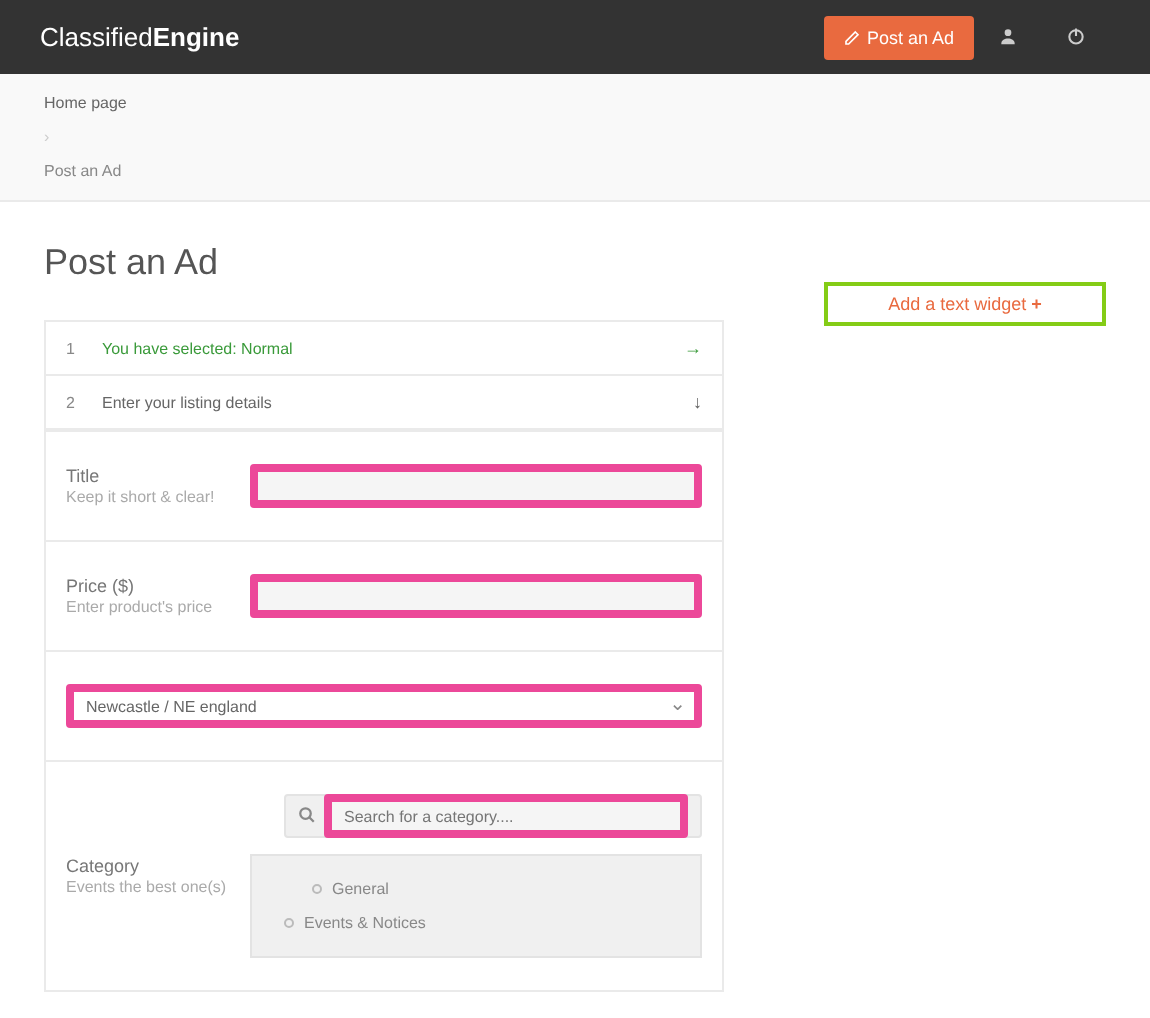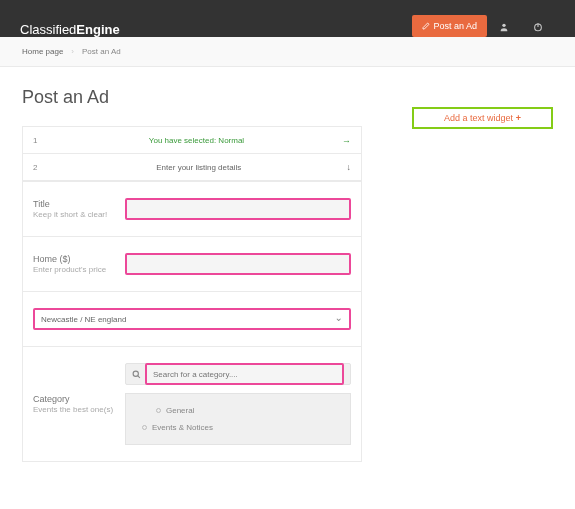--- a/index.html
+++ b/index.html
@@ -1,49 +1,49 @@
 <!DOCTYPE html>
 <html><head>
 <meta charset="utf-8">
 <style>
 * { box-sizing: border-box; margin: 0; padding: 0; }
 body { font-family: Arial, sans-serif; font-size: 10px; background: #fff; color: #555; }
-.navbar { background: #333; height: 37px; display: flex; align-items: flex-end; padding: 0 20px; justify-content: space-between; }
+.navbar { background: #333; height: 37px; display: flex; align-items: center; padding: 0 20px; justify-content: space-between; }
 .brand { color: #fff; font-size: 13px; font-weight: 300; }
 .brand b { font-weight: 600; }
 .nav-right { display: flex; align-items: center; gap: 0; }
 .post-btn { background: #e96a3f; color: #fff; border: none; padding: 6px 10px; font-size: 9px; border-radius: 2px; cursor: pointer; display: flex; align-items: center; gap: 3px; }
 .icon-btn { background: none; border: none; color: #ccc; padding: 0 12px; cursor: pointer; font-size: 10px; }
-.breadcrumb-bar { background: #f9f9f9; border-bottom: 1px solid #eaeaea; padding: 10px 22px; font-size: 8px; color: #888; display: flex; align-items: flex-end; gap: 8px; }
+.breadcrumb-bar { background: #f9f9f9; border-bottom: 1px solid #eaeaea; padding: 10px 22px; font-size: 8px; color: #888; display: flex; align-items: flex-start; gap: 8px; flex-direction: column; }
 .breadcrumb-bar a { color: #666; text-decoration: none; }
 .main { padding: 20px 22px; display: flex; gap: 50px; }
 .left { flex: 0 0 340px; }
 .right { flex: 1; padding-top: 20px; }
 h1 { font-size: 18px; font-weight: 400; color: #555; margin-bottom: 18px; }
 .steps { border: 1px solid #eaeaea; }
 .step-row { display: flex; align-items: center; border-bottom: 1px solid #eaeaea; padding: 8px 10px; font-size: 8px; }
 .step-num { width: 18px; color: #888; }
-.step-label { flex: 1; text-align: center; }
+.step-label { flex: 1; }
 .step1 .step-label { color: #3a9a3a; }
 .step2 .step-label { color: #666; }
 .step-icon { font-size: 9px; }
 .step1 .step-icon { color: #3a9a3a; }
 .step2 .step-icon { color: #666; }
 .form-area { border: 1px solid #eaeaea; border-top: none; }
 .field-group { padding: 16px 10px; border-bottom: 1px solid #eaeaea; display: flex; gap: 10px; align-items: center; }
 .field-group:last-child { border-bottom: none; }
 .field-label { width: 82px; }
 .field-label .lbl { font-size: 9px; color: #777; display: block; }
 .field-label .hint { font-size: 8px; color: #aaa; display: block; margin-top: 1px; }
 .field-input { flex: 1; }
-.field-input input[type="text"], .field-input select { width: 100%; height: 22px; background: #f5f5f5; border: 2px solid #ec4899; border-radius: 2px; padding: 0 6px; font-size: 8px; color: #666; }
+.field-input input[type="text"], .field-input select { width: 100%; height: 22px; background: #f5f5f5; border: 4px solid #ec4899; border-radius: 2px; padding: 0 6px; font-size: 8px; color: #666; }
 .field-input select { background: #fff; appearance: none; padding-right: 18px; }
 .select-wrap { position: relative; }
 .select-wrap::after { content: "⌄"; position: absolute; right: 8px; top: 4px; font-size: 10px; color: #888; pointer-events: none; }
-.cat-search { display: flex; align-items: center; background: #f0f0f0; border: 1px solid #e3e3e3; padding: 0 6px; height: 22px; border-radius: 2px; margin-bottom: 8px; }
+.cat-search { display: flex; align-items: center; background: #f0f0f0; border: 1px solid #e3e3e3; padding: 0 6px; height: 22px; border-radius: 2px; margin-bottom: 8px; margin-left: 17px; }
 .cat-search input { border: none; background: transparent; flex: 1; font-size: 8px; outline: none; color: #666; }
 .cat-search .srch { font-size: 10px; color: #888; margin-right: 4px; }
 .cat-list { background: #f0f0f0; border: 1px solid #e3e3e3; padding: 8px; position: relative; max-height: 68px; overflow-y: auto; }
 .cat-item { font-size: 8px; color: #888; padding: 4px 0 4px 8px; display: flex; align-items: center; gap: 5px; }
 .cat-item.sub { padding-left: 22px; }
 .bullet { width: 5px; height: 5px; border: 1px solid #bbb; border-radius: 50%; }
 .widget-add { border: 2px solid #84cc16; text-align: center; padding: 4px; font-size: 9px; color: #e96a3f; cursor: pointer; }
 .widget-add .plus { color: #e96a3f; font-weight: bold; }
 svg { display: inline-block; vertical-align: middle; }
 </style>
@@ -106,21 +106,21 @@
           <span class="lbl">Title</span>
           <span class="hint">Keep it short &amp; clear!</span>
         </div>
         <div class="field-input">
           <input type="text" style="">
         </div>
       </div>
 
       <div class="field-group">
         <div class="field-label">
-          <span class="lbl">Home ($)</span>
+          <span class="lbl">Price ($)</span>
           <span class="hint">Enter product's price</span>
         </div>
         <div class="field-input">
           <input type="text" style="">
         </div>
       </div>
 
       <div class="field-group">
         <div class="field-input select-wrap">
           <select>

